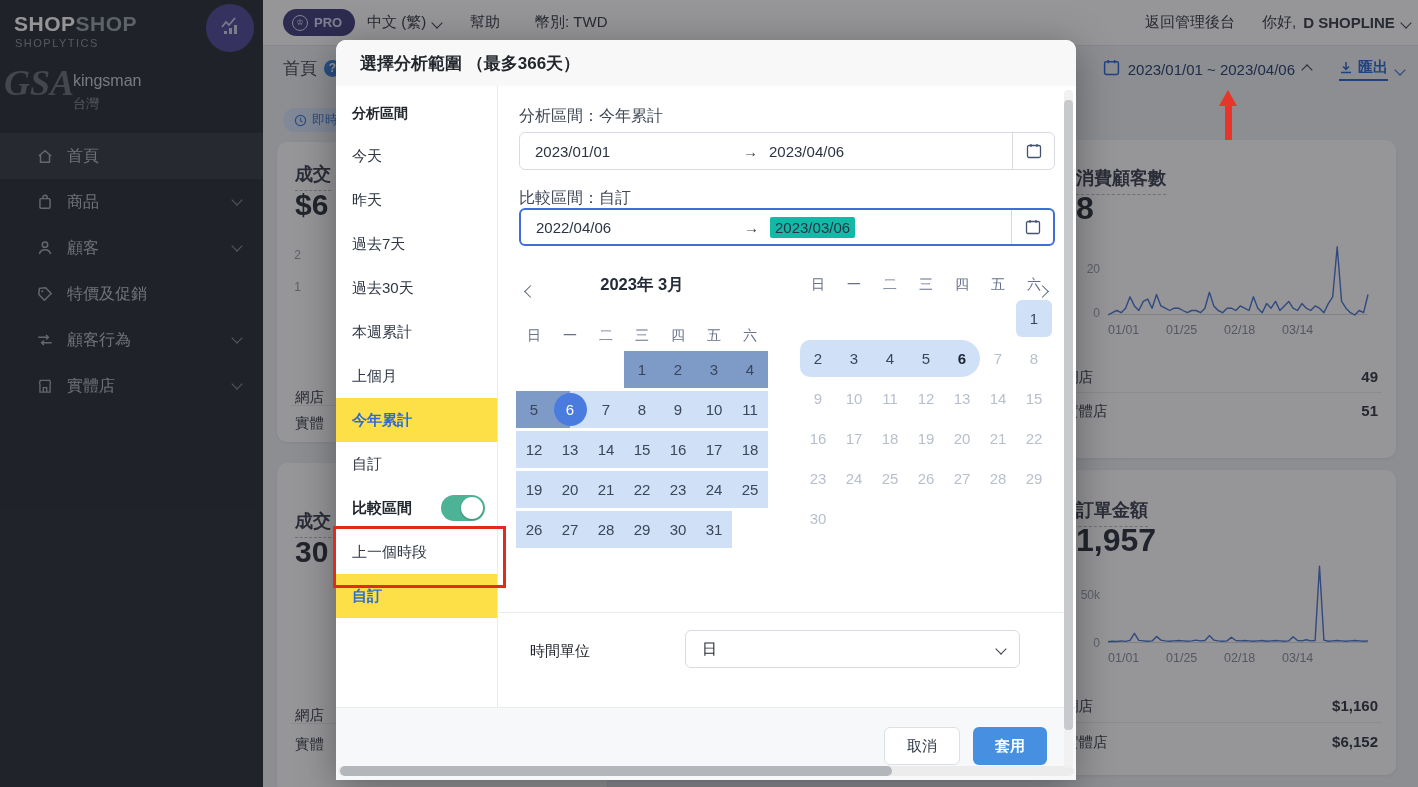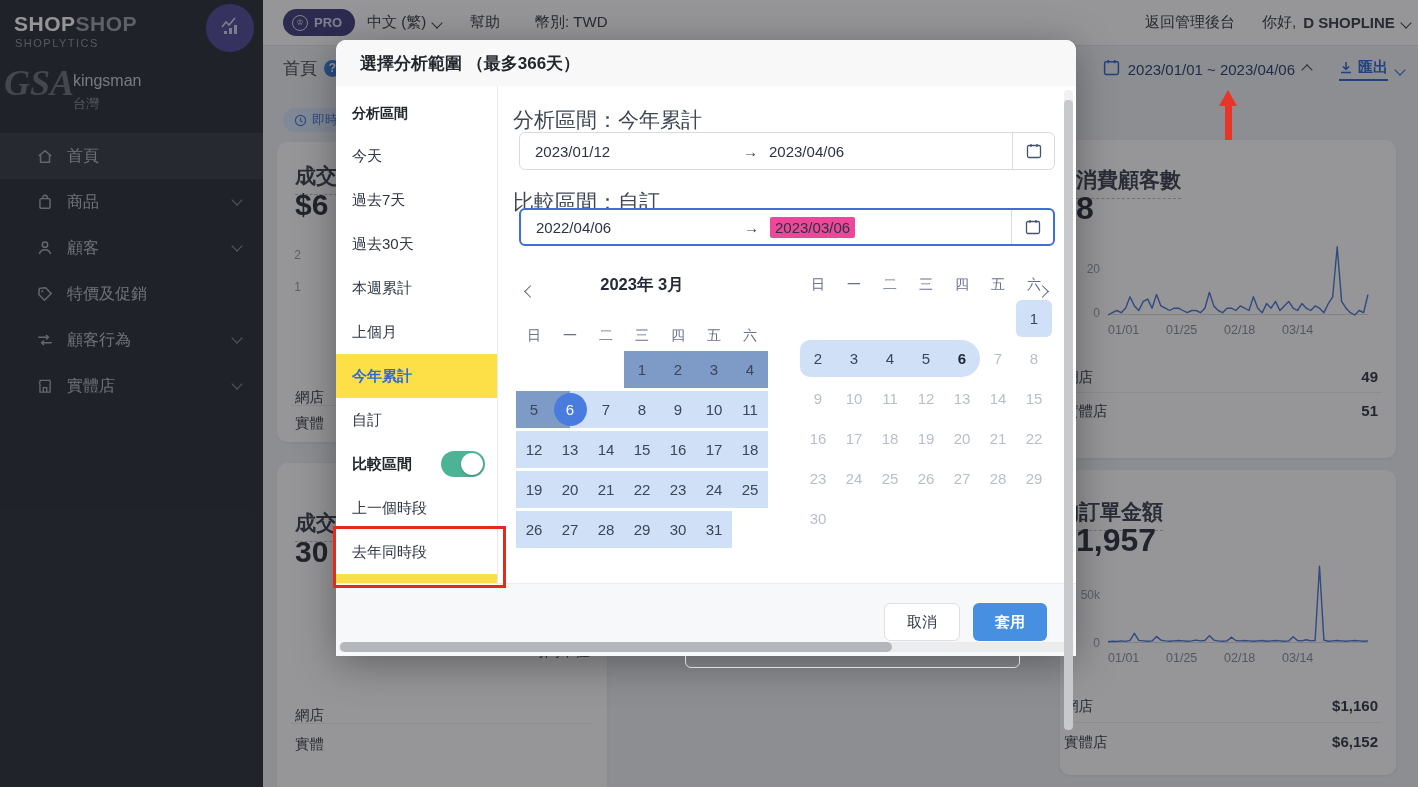--- a/index.html
+++ b/index.html
@@ -41,54 +41,54 @@
   .crumb{position:absolute;left:20px;top:12px;font-size:17px;color:#474c53;display:flex;align-items:center}
   .qmark{display:inline-block;width:17px;height:17px;border-radius:50%;background:#3d7fd6;color:#fff;
       font-size:12px;text-align:center;line-height:17px;margin-left:7px;font-weight:bold}
   .daterow{position:absolute;right:14px;top:13px;display:flex;align-items:center;gap:8px}
   .drange{font-size:15px;color:#2c4470}
   .export{display:flex;align-items:center;gap:5px;border-bottom:2px solid #2e6ad0;padding-bottom:2px;
       color:#2e6ad0;font-size:15px;font-weight:bold;cursor:pointer}
   .badge{position:absolute;left:20px;top:63px;height:24px;padding:0 11px;border-radius:12px;background:#d9e7fb;
       color:#4a7dd0;font-size:13px;display:inline-flex;align-items:center;gap:5px;white-space:nowrap}
   .card{position:absolute;background:#fff;border-radius:10px;overflow:hidden;box-shadow:0 1px 3px rgba(0,0,0,.06)}
-  .ct{position:absolute;font-size:21px;font-weight:bold;color:#3f4550;border-bottom:1px dashed #b9bec6;
+  .ct{position:absolute;font-size:18px;font-weight:bold;color:#3f4550;border-bottom:1px dashed #b9bec6;
       padding-bottom:4px;white-space:nowrap}
   .bigv{position:absolute;font-size:32px;font-weight:bold;color:#2f353d;white-space:nowrap}
   .ytick{position:absolute;width:38px;text-align:right;font-size:12px;color:#98a0ab}
   .xlabs{position:absolute;width:260px;height:16px}
   .xlabs span{position:absolute;font-size:12.5px;color:#8a919c;white-space:nowrap}
   .rlab{position:absolute;font-size:14.5px;color:#3c424b;white-space:nowrap}
   .rval{position:absolute;right:18px;font-size:15px;font-weight:bold;color:#343a43}
   .cdiv{position:absolute;left:14px;right:14px;height:1px;background:#ececef}
   svg.spark{position:absolute;overflow:visible}
   
   #overlay{position:absolute;inset:0;background:rgba(15,17,22,.44);z-index:20}
-  #modal{position:absolute;left:336px;top:40px;width:740px;height:616px;background:#fff;
+  #modal{position:absolute;left:336px;top:40px;width:740px;height:740px;background:#fff;
       border-radius:10px 10px 0 0;z-index:30;box-shadow:0 8px 40px rgba(0,0,0,.35)}
   .mhead{height:46px;background:#f8f8f9;border-radius:10px 10px 0 0;display:flex;align-items:center;
       padding-left:24px;font-size:17px;font-weight:bold;color:#22262d}
   .mleft{position:absolute;left:0;top:46px;width:161px;bottom:72px;overflow:hidden}
   .msec{height:48px;line-height:54px;padding-left:16px;font-weight:bold;font-size:14px;color:#22262d}
   .mitem{height:44px;line-height:44px;padding-left:16px;font-size:15px;color:#2f3745;cursor:pointer}
   .mitem.sel{color:#2f6bd8;background:#fde047;font-weight:bold}
   .compare-row{height:44px;display:flex;align-items:center;justify-content:space-between;
       padding:0 12px 0 16px;font-size:15px;font-weight:bold;color:#22262d}
   .toggle{width:44px;height:26px;border-radius:13px;background:#4db397;position:relative;display:inline-block;cursor:pointer}
   .toggle .knob{position:absolute;right:2px;top:2px;width:22px;height:22px;border-radius:50%;background:#fff;
       box-shadow:0 1px 2px rgba(0,0,0,.25)}
   .vdiv{position:absolute;left:161px;top:46px;bottom:72px;width:1px;background:#e8eaee}
-  .caption{position:absolute;left:177px;font-size:21px;color:#3f4754}
+  .caption{position:absolute;left:183px;font-size:16px;color:#3f4754}
   .dinput{position:absolute;left:183px;width:536px;height:38px;border:1px solid #d8dce2;border-radius:6px;
       background:#fff;display:flex;align-items:center;font-size:15px;color:#2b3442;box-sizing:border-box}
   .dinput.focus{border:2px solid #3f6ed8}
   .dinput .start{margin-left:15px;width:208px}
   .dinput .arr{width:26px;color:#3c4148}
   .dinput .end{flex:1}
-  .hl{background:#ec4899;padding:2px 5px;border-radius:2px}
+  .hl{background:#14b8a6;padding:2px 5px;border-radius:2px}
   .calbtn{width:41px;align-self:stretch;border-left:1px solid #d8dce2;display:flex;align-items:center;
       justify-content:center;cursor:pointer}
   .calnav{position:absolute;top:242px;cursor:pointer}
   .calnav .chev{width:8px;height:8px;border-color:#5a6472;border-width:1.8px}
   .cal{position:absolute;top:234px;width:252px}
   .ctitle{height:22px;text-align:center;font-size:16.5px;font-weight:bold;color:#242a38;margin-bottom:29px}
   .wrow{display:flex;margin-bottom:3px}
   .whead{margin-bottom:6px}
   .day{width:36px;height:37px;line-height:37px;text-align:center;font-size:15px;color:#3c4658;flex:none}
   .day.wd{height:20px;line-height:20px;color:#67718a;font-size:14px}
@@ -321,41 +321,41 @@
     </div>
   </main>
 
   <div id="overlay"></div>
 
   <section id="modal">
     <div class="mhead">選擇分析範圍 （最多366天）</div>
     <div class="mleft">
         <div class="msec">分析區間</div>
         <div class="mitem">今天</div>
+        <div class="mitem">昨天</div>
         <div class="mitem">過去7天</div>
         <div class="mitem">過去30天</div>
         <div class="mitem">本週累計</div>
         <div class="mitem">上個月</div>
         <div class="mitem sel">今年累計</div>
         <div class="mitem">自訂</div>
         <div class="compare-row">
           <span>比較區間</span>
           <span class="toggle on">
             <span class="knob"></span>
           </span>
         </div>
         <div class="mitem">上一個時段</div>
-        <div class="mitem">去年同時段</div>
         <div class="mitem sel">自訂</div>
       </div>
     <div class="vdiv"></div>
 
     <div class="caption" style="top:66px">分析區間：今年累計</div>
     <div class="dinput" style="top:92px">
-      <span class="start">2023/01/12</span>
+      <span class="start">2023/01/01</span>
       <span class="arr">→</span>
       <span class="end">2023/04/06</span>
       <span class="calbtn">
         <svg width="16" height="16" viewBox="0 0 16 16">
             <rect x="1.5" y="2.5" width="13" height="12" rx="1.5" fill="none" stroke="#45536e" stroke-width="1.3"></rect>
             <path d="M5 1v3M11 1v3" stroke="#45536e" stroke-width="1.3"></path>
           </svg>
       </span>
     </div>
 

